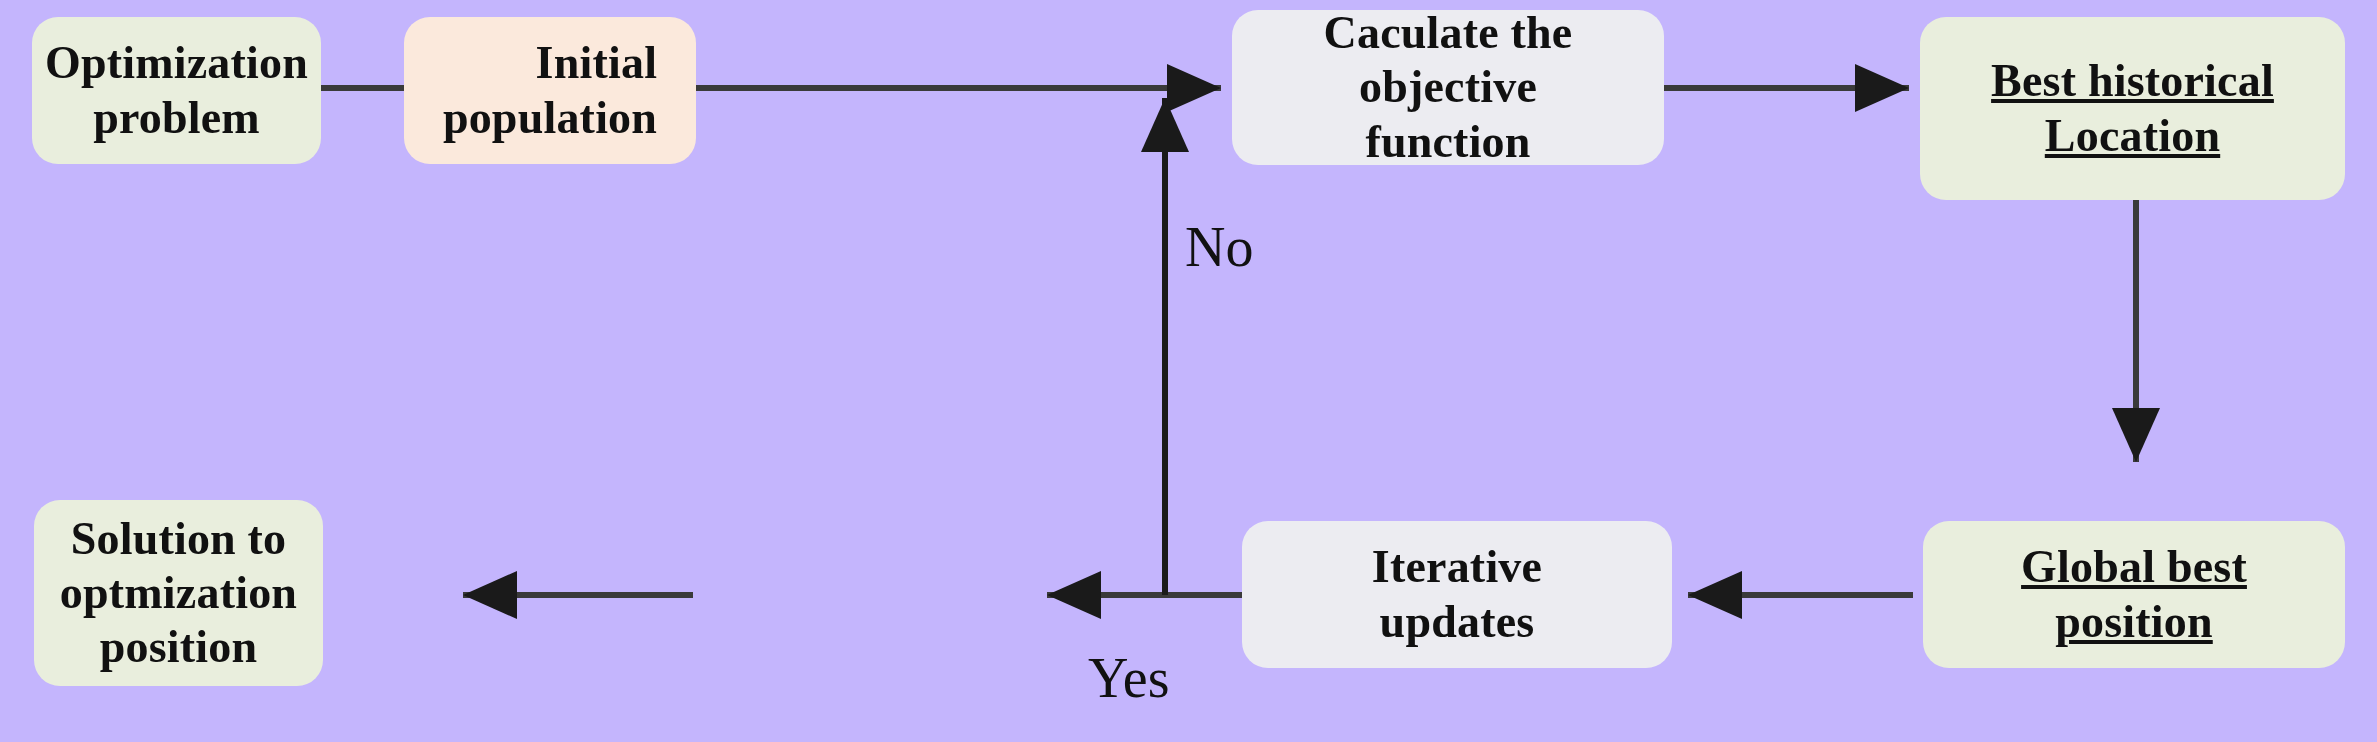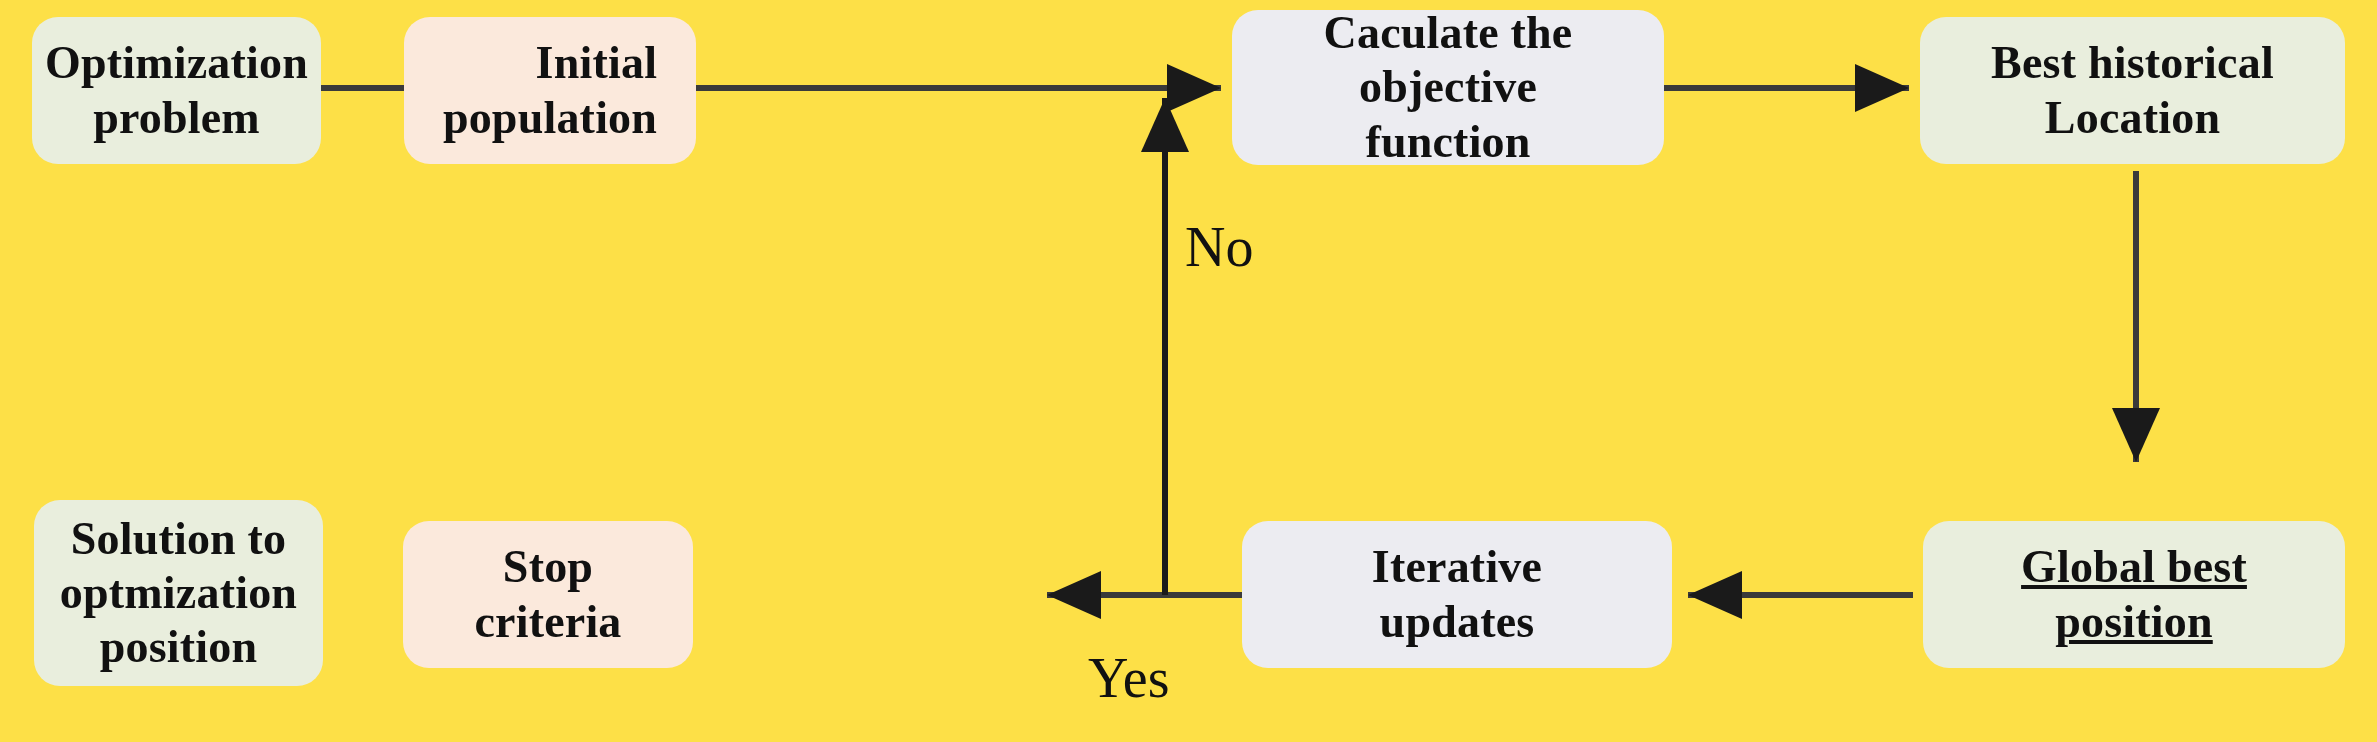--- a/index.html
+++ b/index.html
@@ -7,21 +7,21 @@
     padding: 0;
     background: #ffffff;
   }
   body {
     font-family: "Liberation Serif", "DejaVu Serif", serif;
   }
   #canvas {
     position: relative;
     width: 2377px;
     height: 742px;
-    background: #fde047;
+    background: #c4b5fd;
     overflow: hidden;
   }
   .node {
     position: absolute;
     display: flex;
     align-items: center;
     justify-content: center;
     text-align: center;
     border-radius: 26px;
     font-weight: bold;
@@ -95,29 +95,27 @@
   <div class="node green" style="left:32px; top:17px; width:289px; height:147px;">Optimization
 problem</div>
 
   <div class="node peach" style="left:404px; top:17px; width:292px; height:147px;text-align:right;">Initial
 population</div>
 
   <div class="node lilac" style="left:1232px; top:10px; width:432px; height:155px;">Caculate the
 objective
 function</div>
 
-  <div class="node green" style="left:1920px; top:17px; width:425px; height:147px;">Best historical
+  <div class="node green" style="left:1920px; top:17px; width:425px; height:183px;text-decoration:underline;">Best historical
 Location</div>
 
   <div class="node green" style="left:34px; top:500px; width:289px; height:186px;">Solution to
 optmization
 position</div>
 
-  <div class="node peach" style="left:403px; top:521px; width:290px; height:147px;">Stop
-criteria</div>
 
   <div class="node lilac" style="left:1242px; top:521px; width:430px; height:147px;">Iterative
 updates</div>
 
   <div class="node green" style="left:1923px; top:521px; width:422px; height:147px;text-decoration:underline;">Global best
 position</div>
 
   <div class="edge-label" style="left:1185px; top:215px;">No</div>
 
   <div class="edge-label" style="left:1088px; top:646px;">Yes</div>

